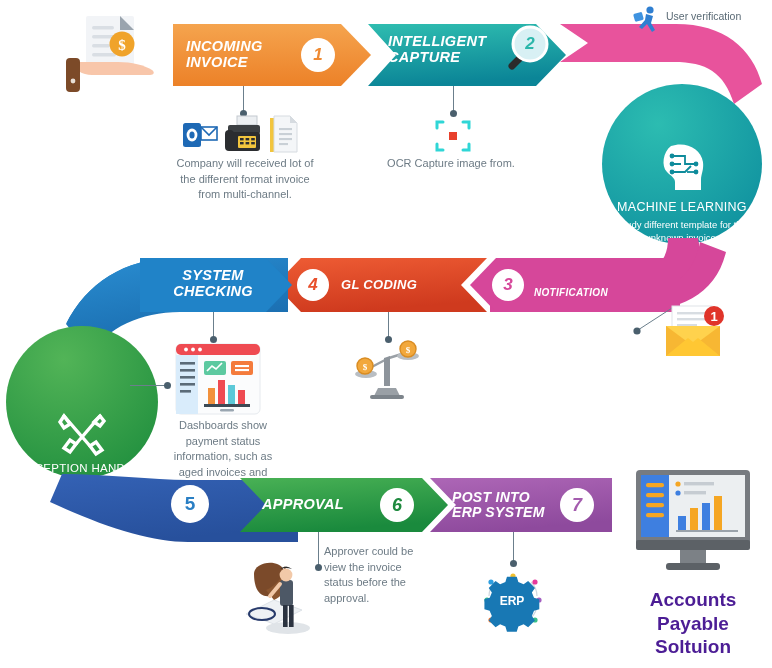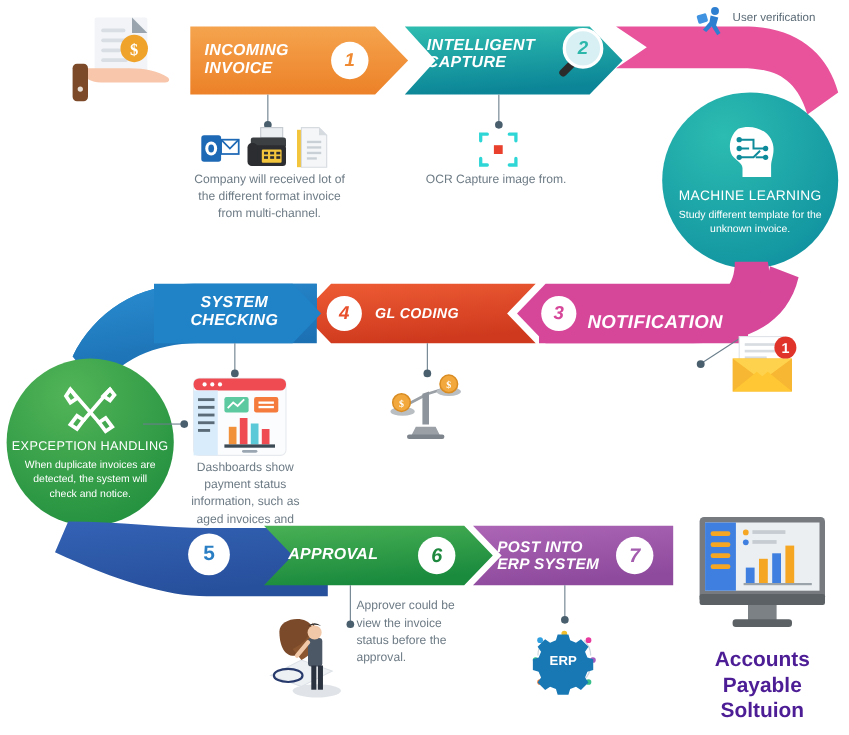--- a/index.html
+++ b/index.html
@@ -49,21 +49,21 @@
     font-size: 11px;
     line-height: 1.42;
     text-align: center;
   }
   .note-left { text-align: left; }
 
   
   .circle {
     position: absolute; border-radius: 50%;
     display: flex; flex-direction: column;
-    align-items: center; justify-content: center;
+    align-items: center; justify-content: flex-end;
     color: #fff; text-align: center;
   }
   .circle-title {
     font-size: 12.5px; letter-spacing: .3px; margin-bottom: 4px;
   }
   .circle-body { font-size: 9.5px; line-height: 1.38; padding: 0 14px; }
 
   
   .final-title {
     position: absolute;
@@ -226,21 +226,21 @@
 
   <svg class="abs" style="left:468px; top:238px;" width="300" height="78" viewBox="0 0 300 78">
     <path d="M230 0 C238 34 210 58 160 58 H22 L50 34 H158 C190 34 200 22 200 0 Z" fill="#d6479a"></path>
     <path d="M22 58 H160 C196 58 226 40 232 4 L258 14 C248 56 212 74 162 74 H22 Z" fill="#d6479a"></path>
   </svg>
   <svg class="abs" style="left:470px; top:258px;" width="210" height="54" viewBox="0 0 210 54">
     <path d="M26 0 H210 L210 54 H26 L0 27 Z" fill="#d6479a"></path>
   </svg>
   <div class="chev" style="left:492px; top:258px; width:185px; height:54px;">
     <div class="badge" style="width:32px; height:32px; font-size:17px; color:#d6479a; margin-right:10px;">3</div>
-    <div class="chev-label" style="font-size:17px;margin-top:16px;">NOTIFICATION</div>
+    <div class="chev-label" style="font-size:10px;margin-top:16px;">NOTIFICATION</div>
   </div>
 
   <svg class="abs" style="left:275px; top:258px;" width="212" height="54" viewBox="0 0 212 54">
     <defs>
         <linearGradient id="gRd" x1="0" y1="0" x2="0.3" y2="1">
       <stop offset="0" stop-color="#ee5c34"></stop>
           <stop offset="1" stop-color="#cf3a1e"></stop>
     </linearGradient>
       </defs>
     <path d="M26 0 H212 L186 27 L212 54 H26 L0 27 Z" fill="url(#gRd)"></path>
@@ -292,21 +292,20 @@
       <g stroke="#fff" stroke-width="3.4" fill="none" stroke-linecap="round">
         <path d="M8 6 L34 36"></path>
         <path d="M8 6 L4 12 L8 18 L14 14 Z"></path>
         <path d="M34 36 L40 44 L46 40 L40 32 Z"></path>
         <path d="M44 6 L20 34"></path>
         <path d="M44 6 L48 11 L44 16 L38 12 Z"></path>
         <path d="M20 34 L14 42 L8 38 L14 30 Z"></path>
       </g>
     </svg>
     <div class="circle-title" style="font-size:11.5px;">EXPCEPTION HANDLING</div>
-    <div class="circle-body" style="padding:0 16px;">When duplicate invoices are detected, the system will check and notice.</div>
   </div>
 
   <div class="stem" style="left:213px; top:312px; height:28px;"></div>
   <div class="dot" style="left:210px; top:336px;"></div>
   <div class="stem-h" style="left:130px; top:385px; width:38px;"></div>
   <div class="dot" style="left:164px; top:382px;"></div>
 
   <svg class="abs" style="left:176px; top:344px;" width="84" height="70" viewBox="0 0 84 70">
     <rect x="0" y="0" width="84" height="70" rx="5" fill="#fbfcfd" stroke="#e6eaee" stroke-width="1"></rect>
     <rect x="0" y="0" width="84" height="11" rx="5" fill="#ef4b52"></rect>

